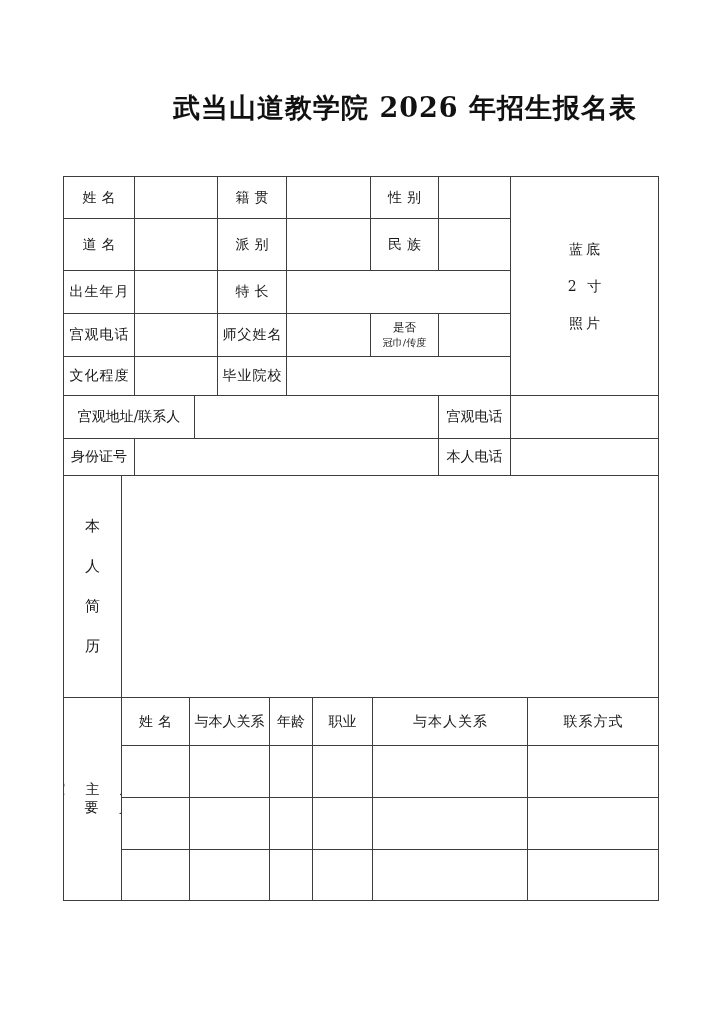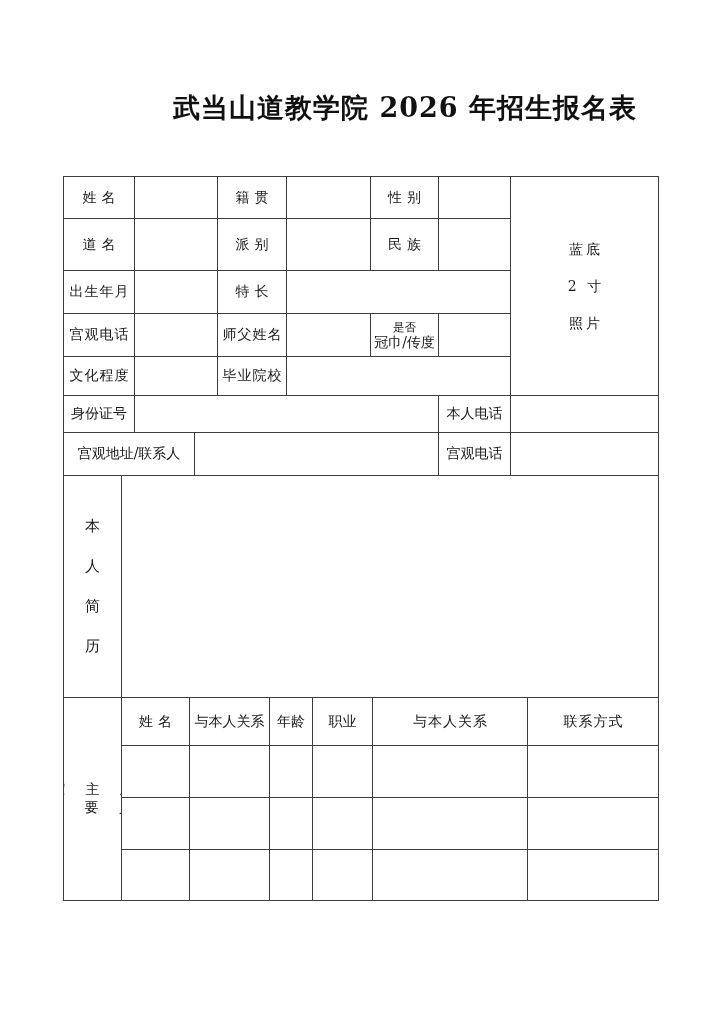--- a/index.html
+++ b/index.html
@@ -15,21 +15,21 @@
   #form{position:absolute;left:63px;top:160px;width:595px;margin-top:16px;}
   table{border-collapse:collapse;table-layout:fixed;width:595px;}
   table+table{margin-top:-1px;}
   td{
     border:1px solid #3d3d3d;text-align:center;vertical-align:middle;
     font-size:14px;color:#181818;padding:0;overflow:hidden;
   }
   .sp{letter-spacing:5px;text-indent:5px;}   
   .sp1{letter-spacing:1px;text-indent:1px;}  
   .small-stack{line-height:15px;font-size:11.5px;}
-  .small-stack .l2{font-size:14px;}
+  .small-stack .l2{font-size:10px;}
   .photo-cell div{line-height:37px;font-size:14px;letter-spacing:3px;text-indent:3px;}
   .vlabel{display:flex;flex-direction:column;justify-content:center;align-items:center;gap:21px;font-size:15px;height:100%;}
   .flabel{display:flex;flex-direction:row;justify-content:center;align-items:center;gap:16px;font-size:14px;height:100%;letter-spacing:2px;text-indent:2px;}
 </style>
 </head>
 <body>
 
 <div class="title">武当山道教学院 2026 年招生报名表</div>
 
 <div id="form">
@@ -87,46 +87,46 @@
       <td class="sp1">文化程度</td>
       <td></td>
       <td class="sp1">毕业院校</td>
       <td colspan="3"></td>
     </tr>
   </tbody>
     </table>
 
   <table>
     <colgroup>
+      <col style="width:131px">
+        <col style="width:244px">
+        <col style="width:72px">
+        <col style="width:148px">
+    </colgroup>
+    <tbody>
+        <tr style="height:43px">
+      <td>宫观地址/联系人</td>
+      <td></td>
+      <td>宫观电话</td>
+      <td></td>
+    </tr>
+  </tbody>
+    </table>
+  <table>
+    <colgroup>
       <col style="width:71px">
         <col style="width:304px">
         <col style="width:72px">
         <col style="width:148px">
     </colgroup>
     <tbody>
         <tr style="height:37px">
       <td>身份证号</td>
       <td></td>
       <td>本人电话</td>
-      <td></td>
-    </tr>
-  </tbody>
-    </table>
-  <table>
-    <colgroup>
-      <col style="width:131px">
-        <col style="width:244px">
-        <col style="width:72px">
-        <col style="width:148px">
-    </colgroup>
-    <tbody>
-        <tr style="height:43px">
-      <td>宫观地址/联系人</td>
-      <td></td>
-      <td>宫观电话</td>
       <td></td>
     </tr>
   </tbody>
     </table>
 
   <table>
     <colgroup>
       <col style="width:58px">
         <col style="width:537px">
     </colgroup>

